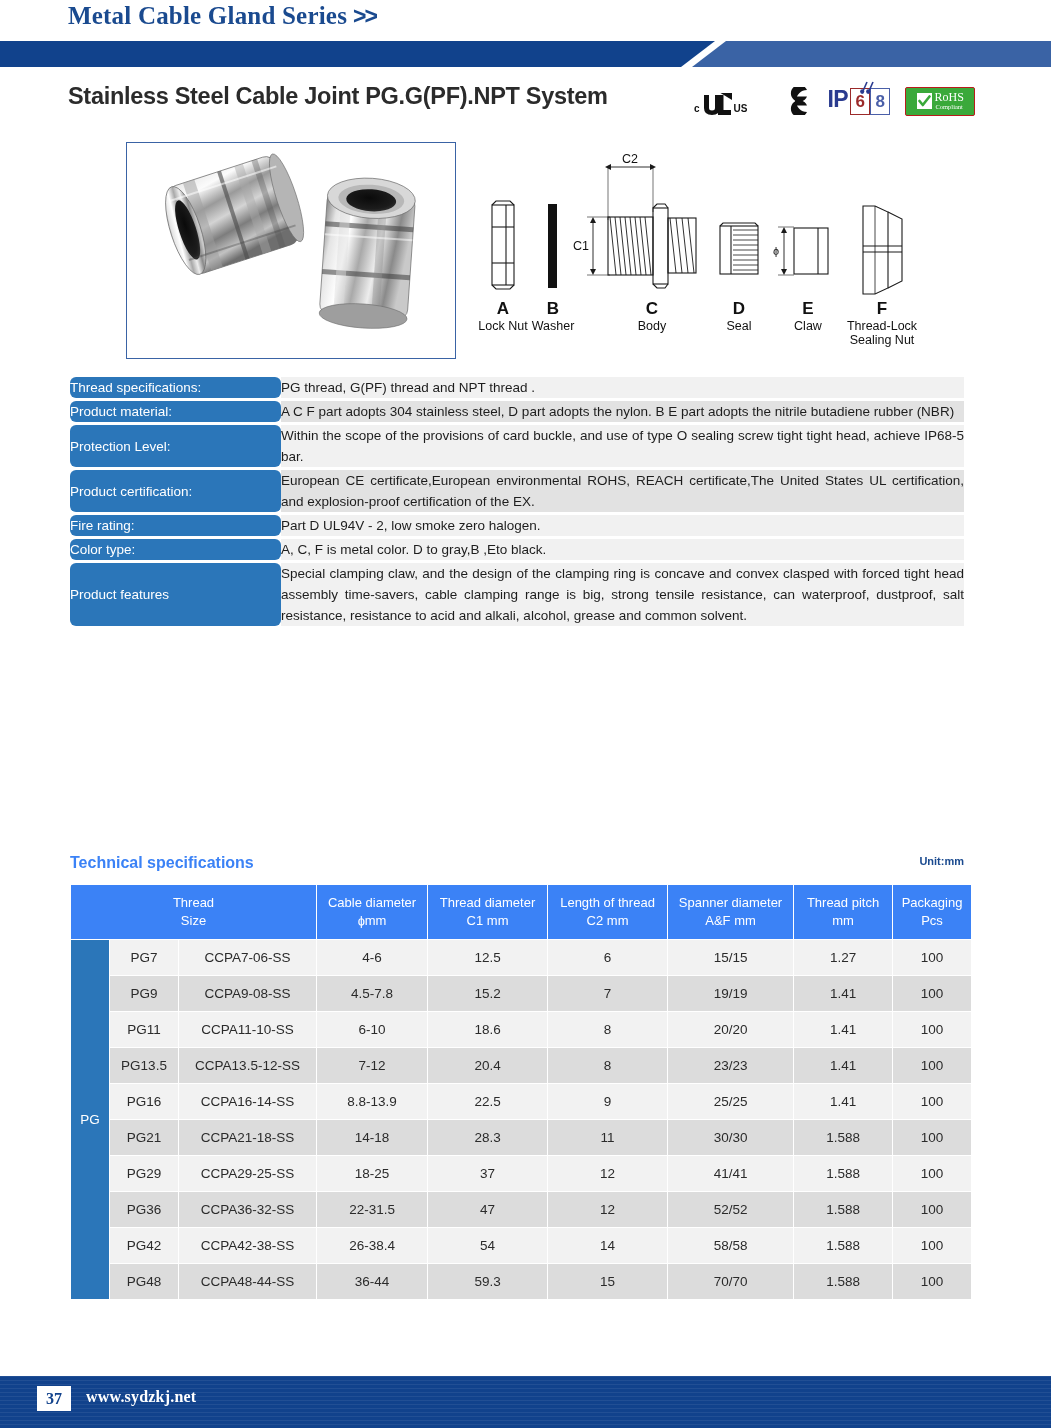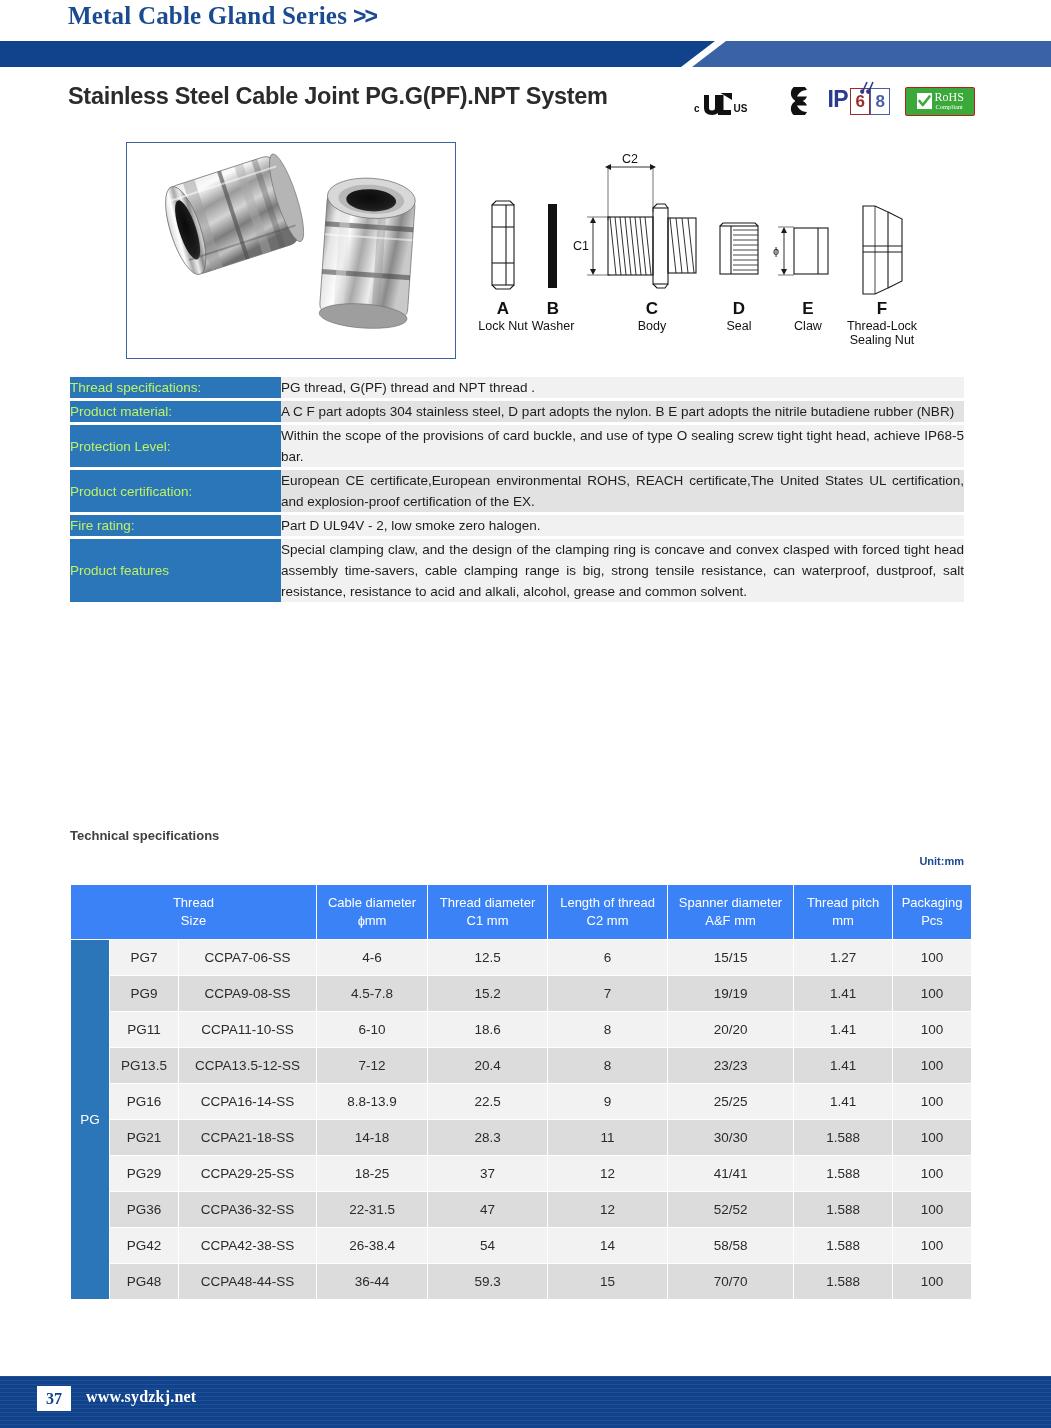--- a/index.html
+++ b/index.html
@@ -192,45 +192,46 @@
     border-collapse: separate;
     border-spacing: 0 3px;
   }
   .spec-table td {
     vertical-align: middle;
     padding: 0;
   }
   .spec-label {
     width: 211px;
     background: #2b76b9;
-    color: #bef264;
+    color: #ffffff;
     font-size: 13.5px;
     padding: 9px 0 9px 12px;
     vertical-align: middle;
+    border-radius: 6px;
   }
   .spec-value {
     background: #e2e2e2;
     color: #1d1d1d;
     font-size: 13.5px;
     line-height: 21px;
     padding: 9px 16px 9px 17px;
     text-align: justify;
     text-justify: inter-word;
   }
   .spec-value.alt { background: #f1f1f1; }
   .spec-label.tall { vertical-align: middle; }
 
   
   .tech-heading {
     position: absolute;
     left: 70px;
-    top: 828px;
-    font-size: 13px;
+    top: 854px;
+    font-size: 16px;
     font-weight: bold;
-    color: #404040;
+    color: #3b82f6;
     white-space: nowrap;
   }
   .unit-label {
     position: absolute;
     right: 87px;
     top: 855px;
     font-size: 11px;
     font-weight: bold;
     color: #1a4a8f;
     white-space: nowrap;
@@ -585,20 +586,24 @@
       <td class="spec-label tall">Protection Level:</td>
       <td class="spec-value alt">Within the scope of the provisions of card buckle, and use of type O sealing screw tight tight head, achieve IP68-5 bar.</td>
     </tr>
     <tr>
       <td class="spec-label tall">Product certification:</td>
       <td class="spec-value">European CE certificate,European environmental ROHS, REACH certificate,The United States UL certification, and explosion-proof certification of the EX.</td>
     </tr>
     <tr>
       <td class="spec-label">Fire rating:</td>
       <td class="spec-value alt">Part D UL94V - 2, low smoke zero halogen.</td>
+    </tr>
+    <tr>
+      <td class="spec-label">Color type:</td>
+      <td class="spec-value alt">A, C, F is metal color. D to gray,B ,Eto black.</td>
     </tr>
     <tr>
       <td class="spec-label tall">Product features</td>
       <td class="spec-value alt">Special clamping claw, and the design of the clamping ring is concave and convex clasped with forced tight head assembly time-savers, cable clamping range is big, strong tensile resistance, can waterproof, dustproof, salt resistance, resistance to acid and alkali, alcohol, grease and common solvent.</td>
     </tr>
   </tbody>
 </table>
 
 <div class="tech-heading">Technical specifications</div>
 <div class="unit-label">Unit:mm</div>

